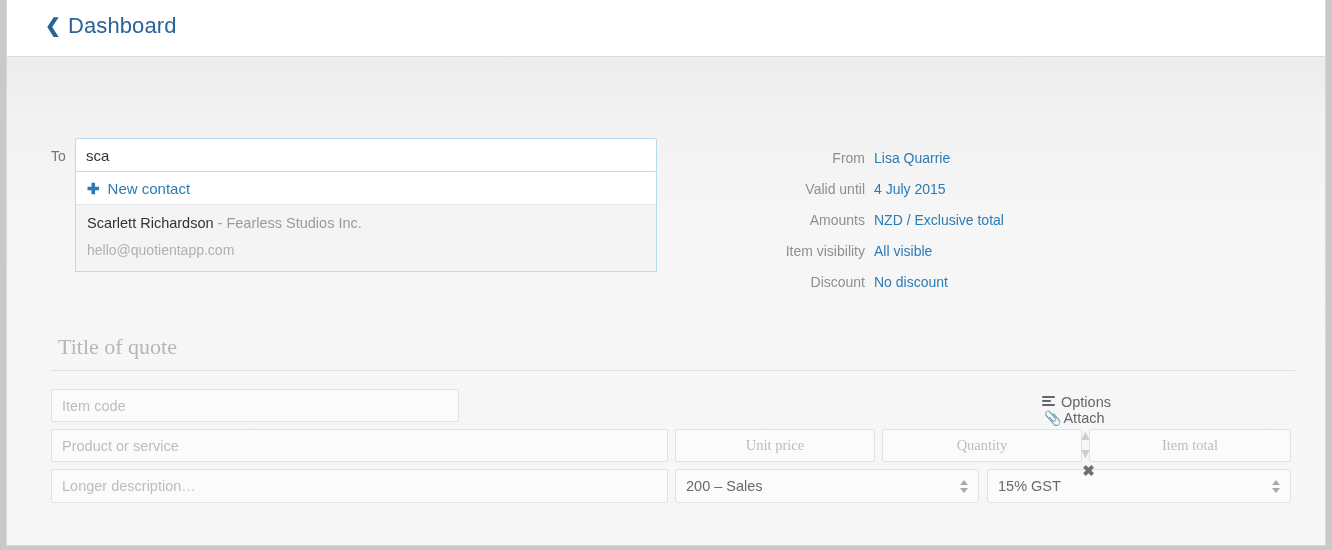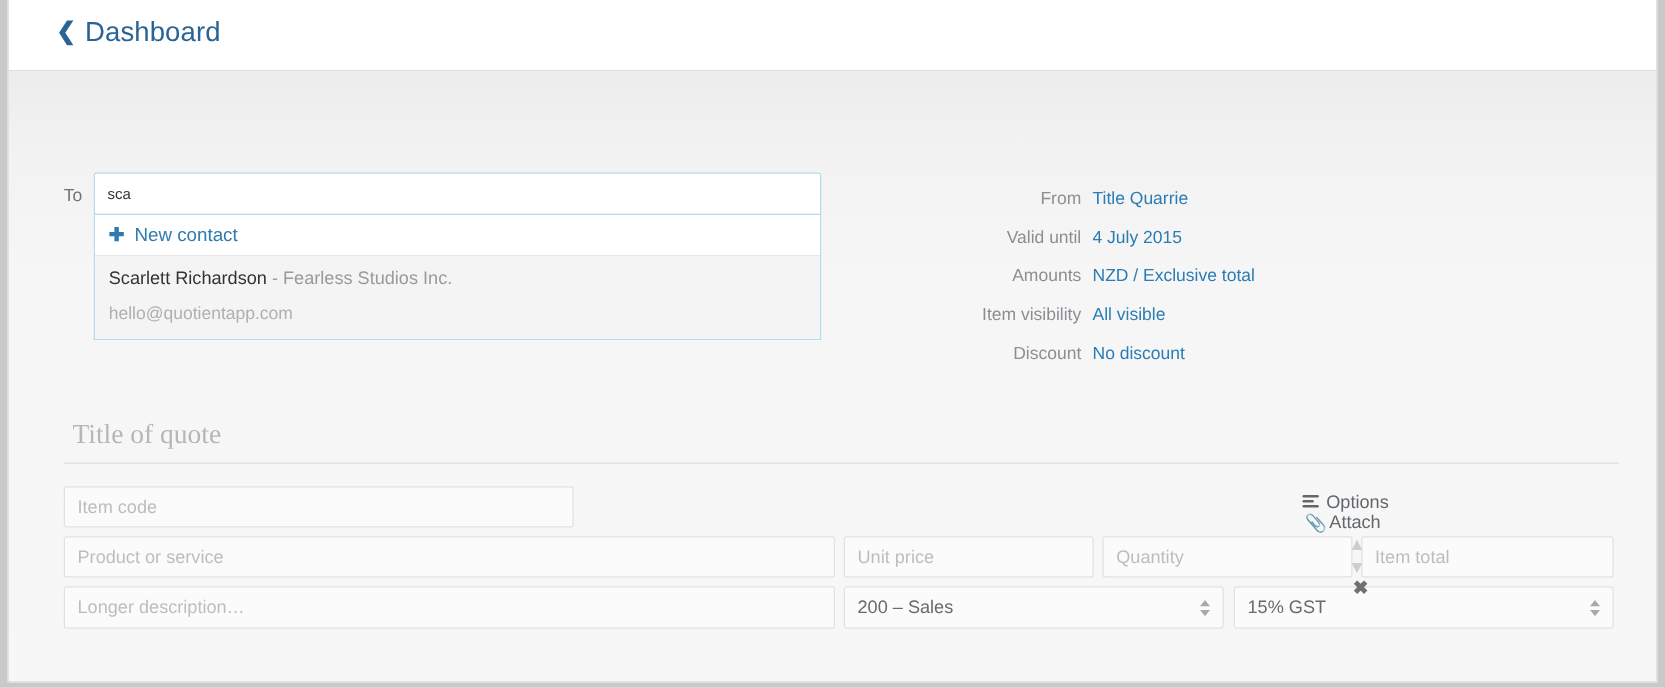--- a/index.html
+++ b/index.html
@@ -91,21 +91,21 @@
     width: 582px;
   }
   #recipient-input {
     width: 100%;
     height: 34px;
     box-sizing: border-box;
     border: 1px solid #b5dcf0;
     border-radius: 2px;
     background: #ffffff;
     font-family: "Liberation Sans", sans-serif;
-    font-size: 12px;
+    font-size: 15px;
     color: #333333;
     padding: 0 10px;
     outline: none;
     position: relative;
     z-index: 3;
   }
   #recipient-dropdown {
     position: absolute;
     left: 0;
     top: 33px;
@@ -213,21 +213,21 @@
     border-radius: 2px;
     background: #fbfbfb;
     font-family: "Liberation Sans", sans-serif;
     font-size: 14.5px;
     color: #555555;
     padding: 0 10px;
     outline: none;
     height: 33px;
   }
   .li-input::placeholder { color: #bdbdbd; }
-  .li-input.right { text-align: left; }
+  .li-input.right { text-align: center; font-family: Liberation Serif, serif; }
 
   #item-code      { left: 44px;  top: 332px; width: 408px; }
   #product        { left: 44px;  top: 372px; width: 617px; }
   #unit-price     { left: 668px; top: 372px; width: 200px; }
   #quantity       { left: 875px; top: 372px; width: 200px; }
   #item-total     { left: 1082px;top: 372px; width: 202px; }
   #description    { left: 44px;  top: 412px; width: 617px; height: 34px; }
 
   .li-select {
     position: absolute;
@@ -361,21 +361,21 @@
             <span>Scarlett Richardson</span><span class="co"> - Fearless Studios Inc.</span>
           </div>
           <div class="line2">hello@quotientapp.com</div>
         </div>
       </div>
     </div>
 
     <div id="meta">
       <div class="meta-row">
         <div class="meta-label">From</div>
-        <div class="meta-value">Title Quarrie</div>
+        <div class="meta-value">Lisa Quarrie</div>
       </div>
       <div class="meta-row">
         <div class="meta-label">Valid until</div>
         <div class="meta-value">4 July 2015</div>
       </div>
       <div class="meta-row">
         <div class="meta-label">Amounts</div>
         <div class="meta-value">NZD / Exclusive total</div>
       </div>
       <div class="meta-row">

